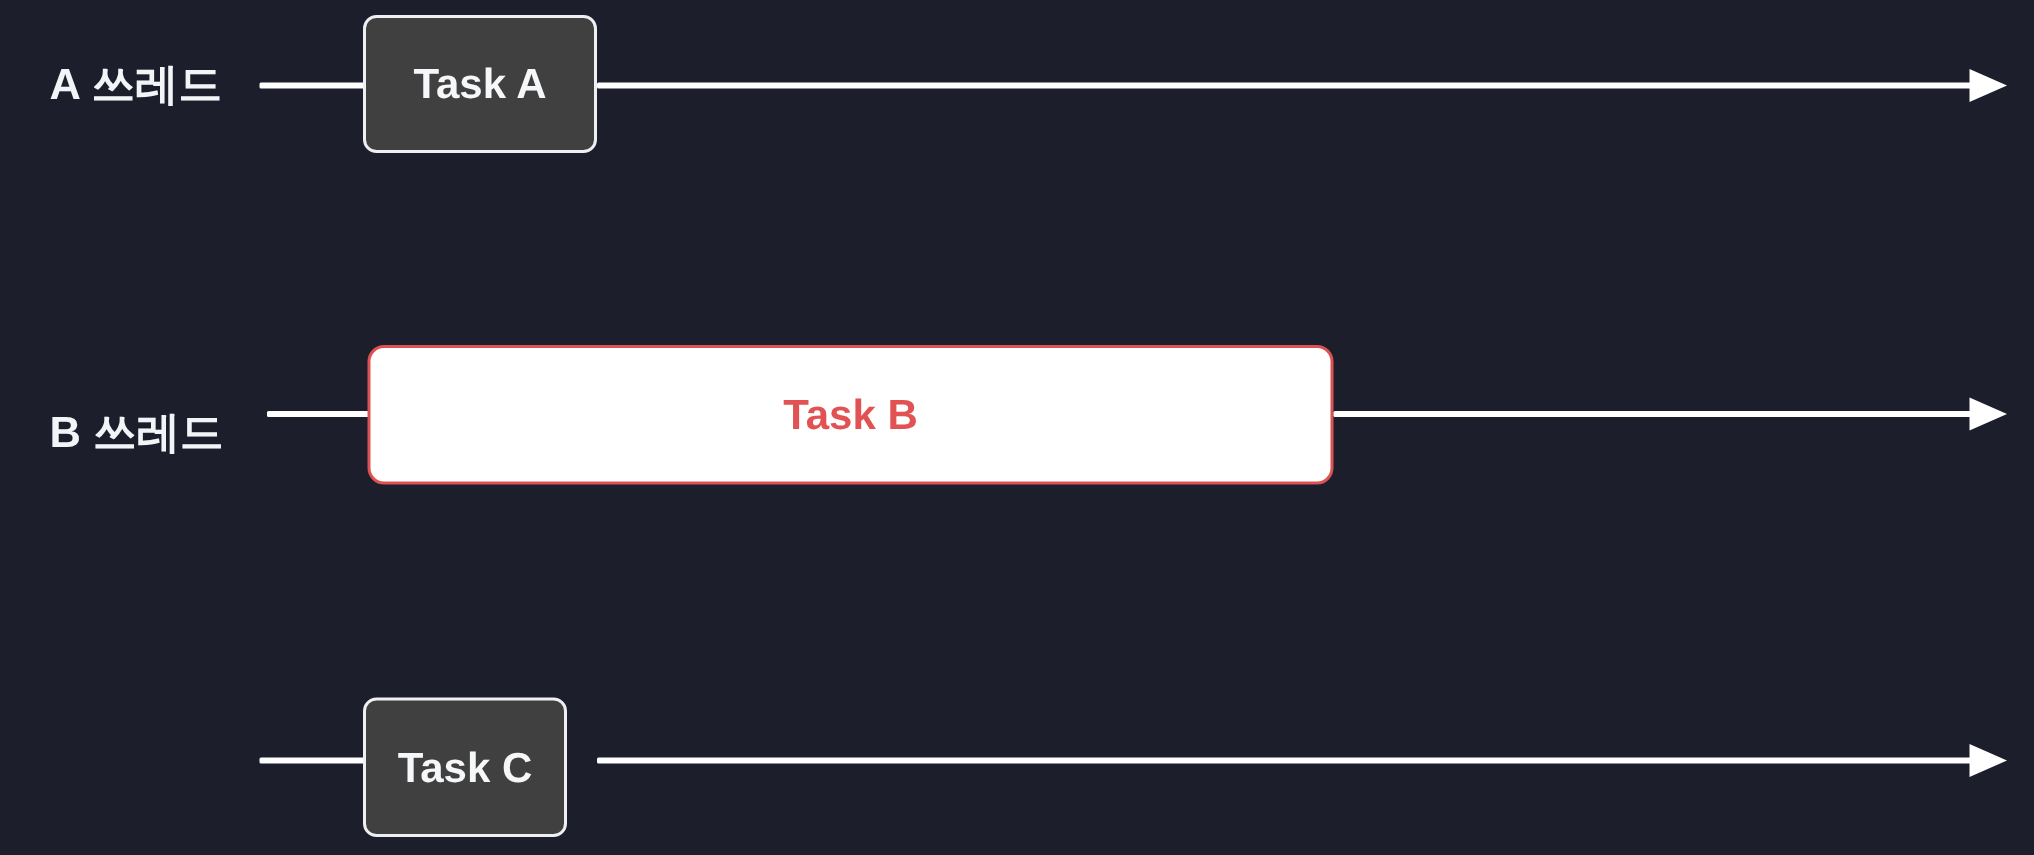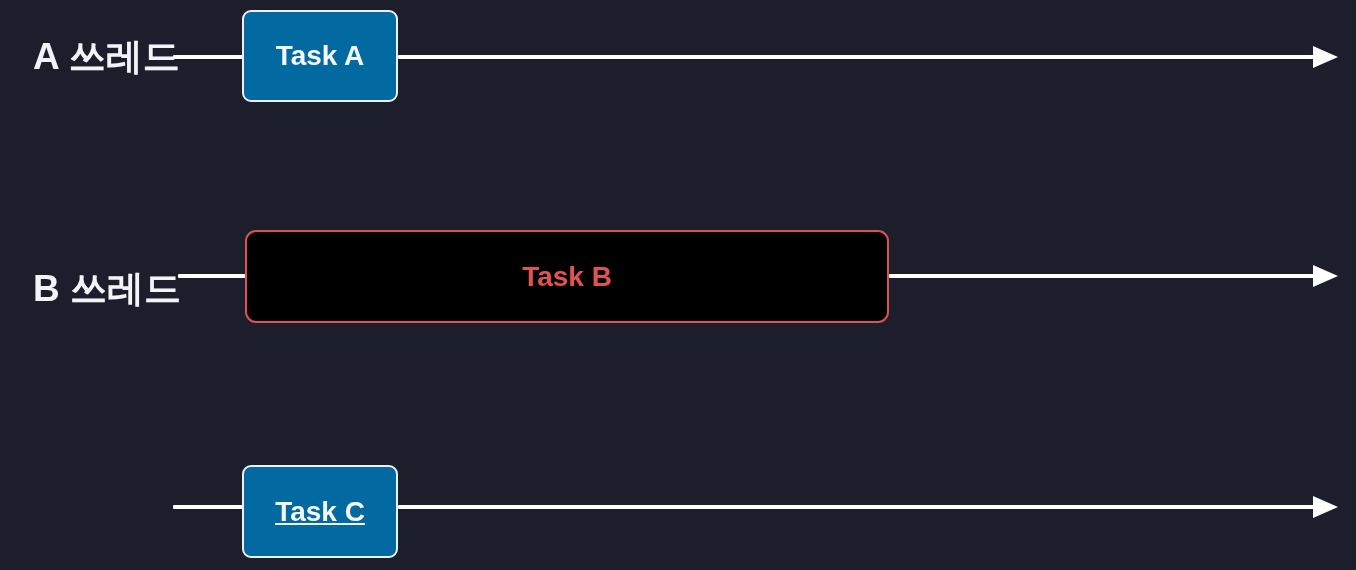--- a/index.html
+++ b/index.html
@@ -12,21 +12,21 @@
     width: 1356px;
     height: 570px;
     background: #1c1f2b;
     overflow: hidden;
     font-family: "Liberation Sans", "DejaVu Sans", sans-serif;
   }
   .thread-label {
     position: absolute;
     left: 33px;
     color: #f2f4f7;
-    font-size: 37px;
+    font-size: 29px;
     font-weight: 700;
     line-height: 30px;
     white-space: nowrap;
   }
   .hline {
     position: absolute;
     height: 4px;
     background: #ffffff;
     border-radius: 1px;
   }
@@ -34,52 +34,52 @@
     position: absolute;
     width: 0;
     height: 0;
     border-top: 11px solid transparent;
     border-bottom: 11px solid transparent;
     border-left: 25px solid #ffffff;
   }
   .task-box {
     position: absolute;
     box-sizing: border-box;
-    background: #0369a1;
+    background: #404040;
     border: 2px solid #edeff3;
     border-radius: 9px;
     display: flex;
     align-items: center;
     justify-content: center;
     color: #f6f7f9;
     font-size: 28px;
     font-weight: 700;
   }
   .task-box.highlight {
-    background: #000000;
+    background: #ffffff;
     border-color: #dc5252;
     color: #e25252;
     border-radius: 11px;
   }
   
   .rowA-label   { top: 42px; }
   .rowA-line1   { left: 173px; top: 55px; width: 70px; }
   .rowA-box     { left: 242px; top: 10px; width: 156px; height: 92px; }
   .rowA-line2   { left: 398px; top: 55px; width: 917px; }
   .rowA-arrow   { left: 1313px; top: 46px; }
   
   .rowB-label   { top: 274px; }
   .rowB-line1   { left: 178px; top: 274px; width: 68px; }
   .rowB-box     { left: 245px; top: 230px; width: 644px; height: 93px; }
   .rowB-line2   { left: 889px; top: 274px; width: 426px; }
   .rowB-arrow   { left: 1313px; top: 265px; }
   
   .rowC-label   { top: 492px; }
   .rowC-line1   { left: 173px; top: 505px; width: 70px; }
-  .rowC-box     { left: 242px; top: 465px; width: 156px; height: 93px; text-decoration: underline; }
+  .rowC-box     { left: 242px; top: 465px; width: 136px; height: 93px; }
   .rowC-line2   { left: 398px; top: 505px; width: 917px; }
   .rowC-arrow   { left: 1313px; top: 496px; }
 </style>
 </head>
 <body>
 
 <div id="canvas">
 
   <div class="thread-label rowA-label">A 쓰레드</div>
   <div class="hline rowA-line1"></div>

